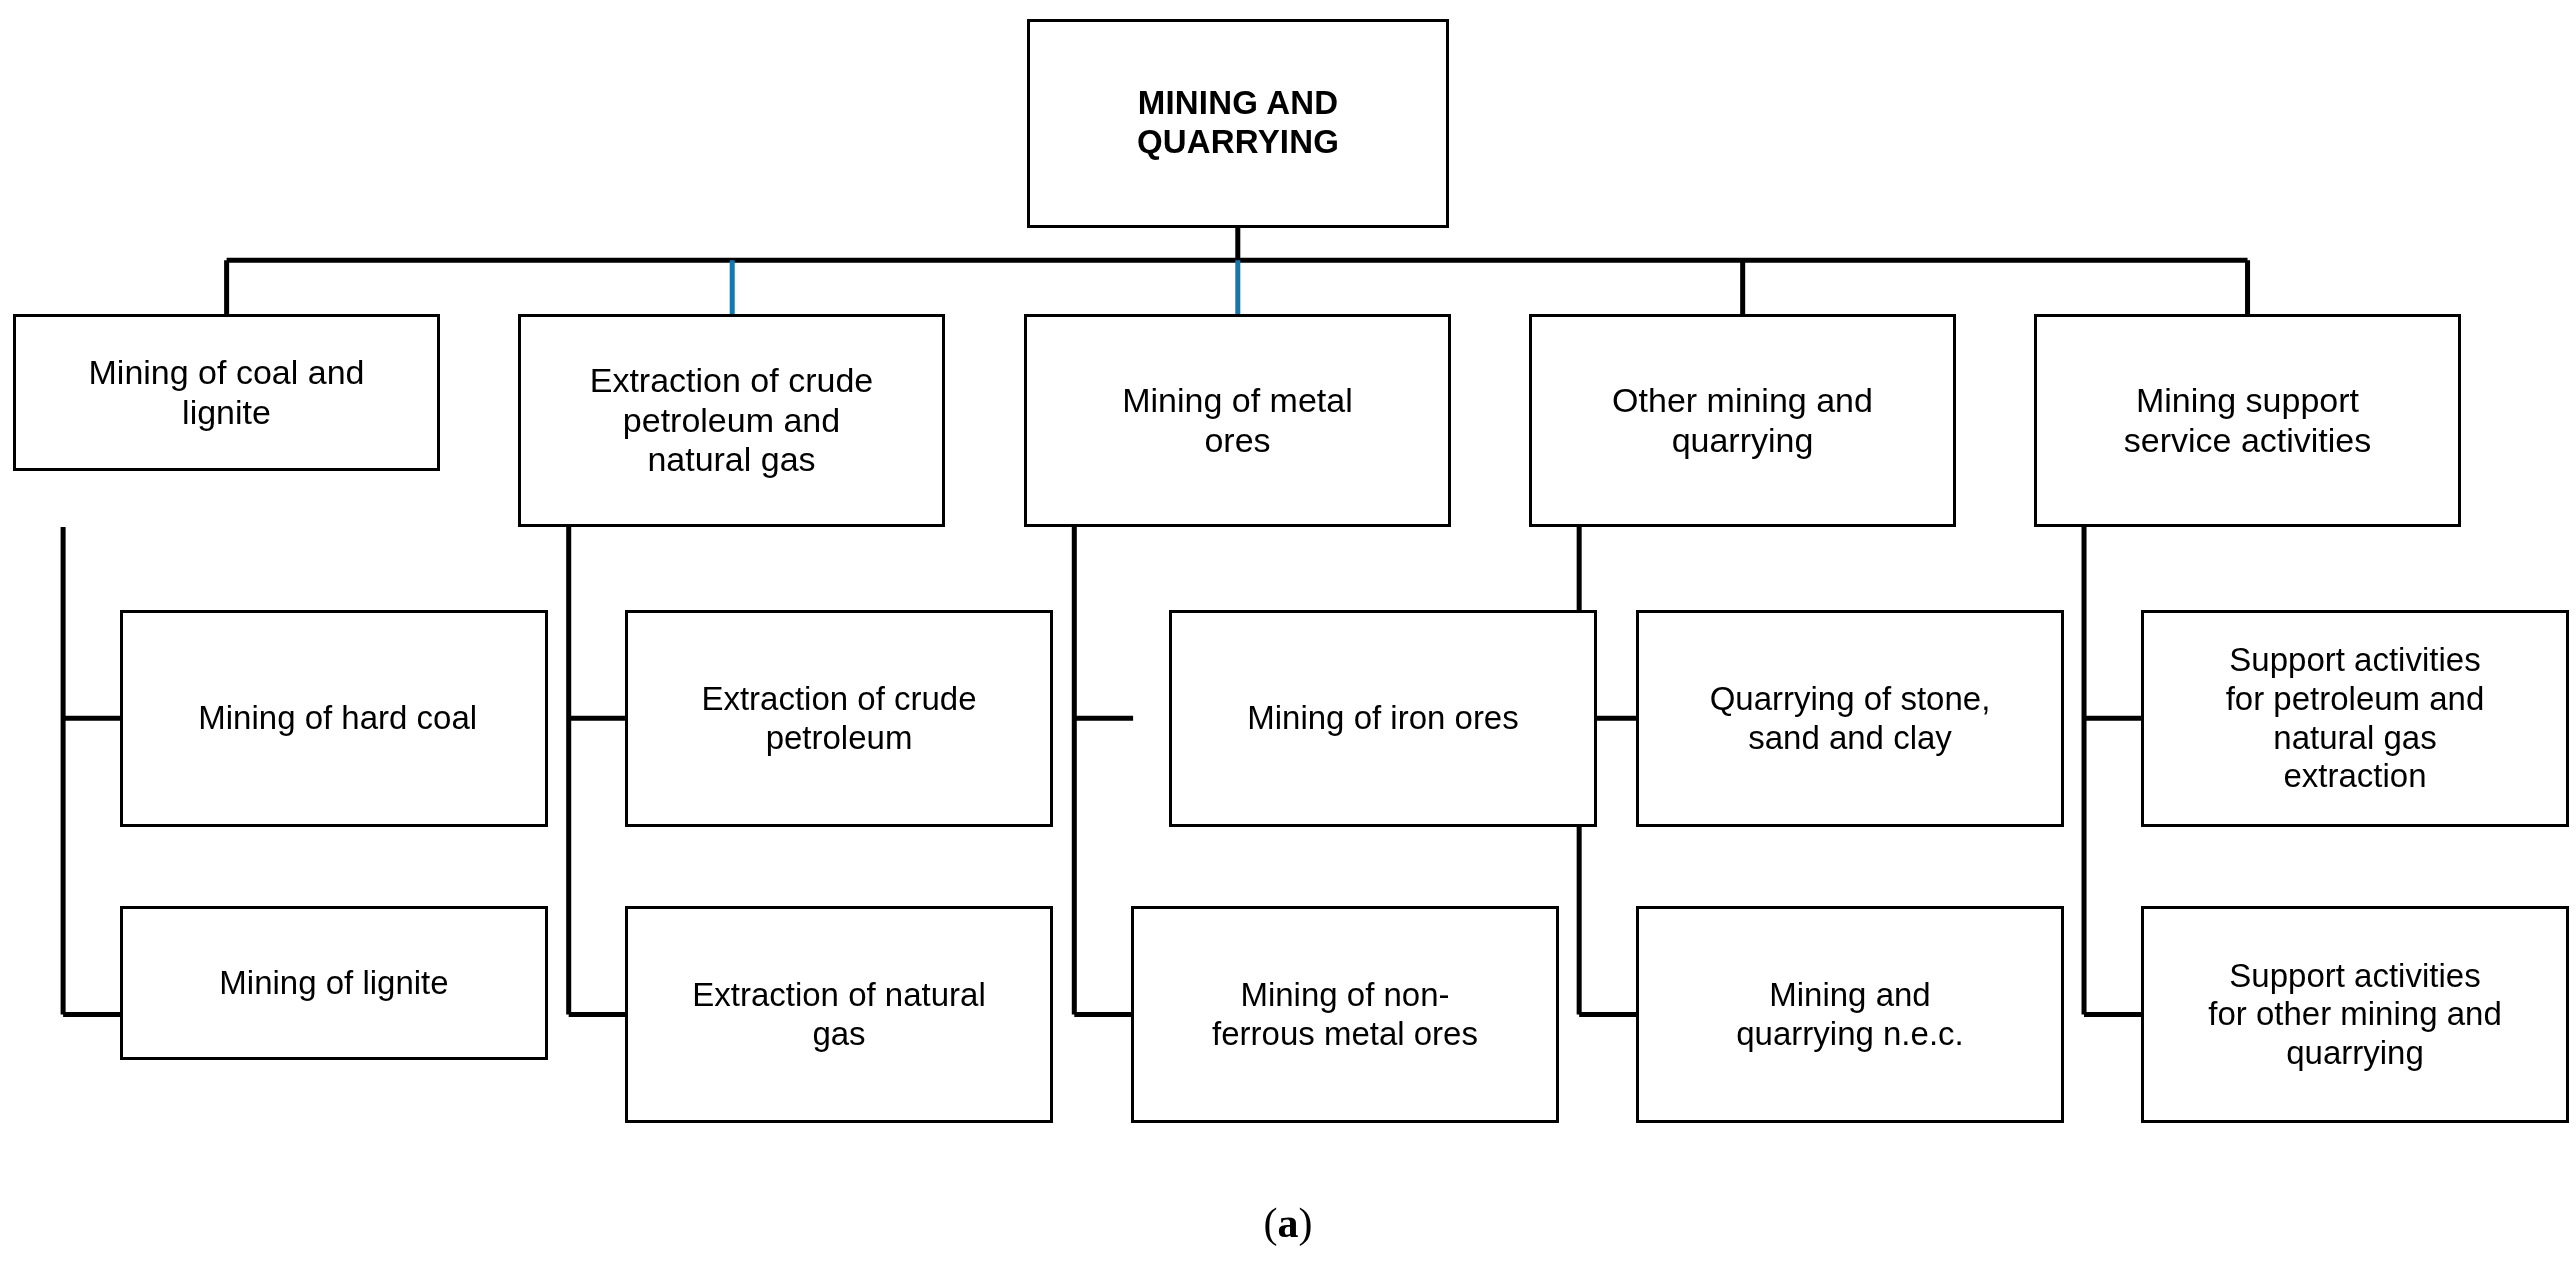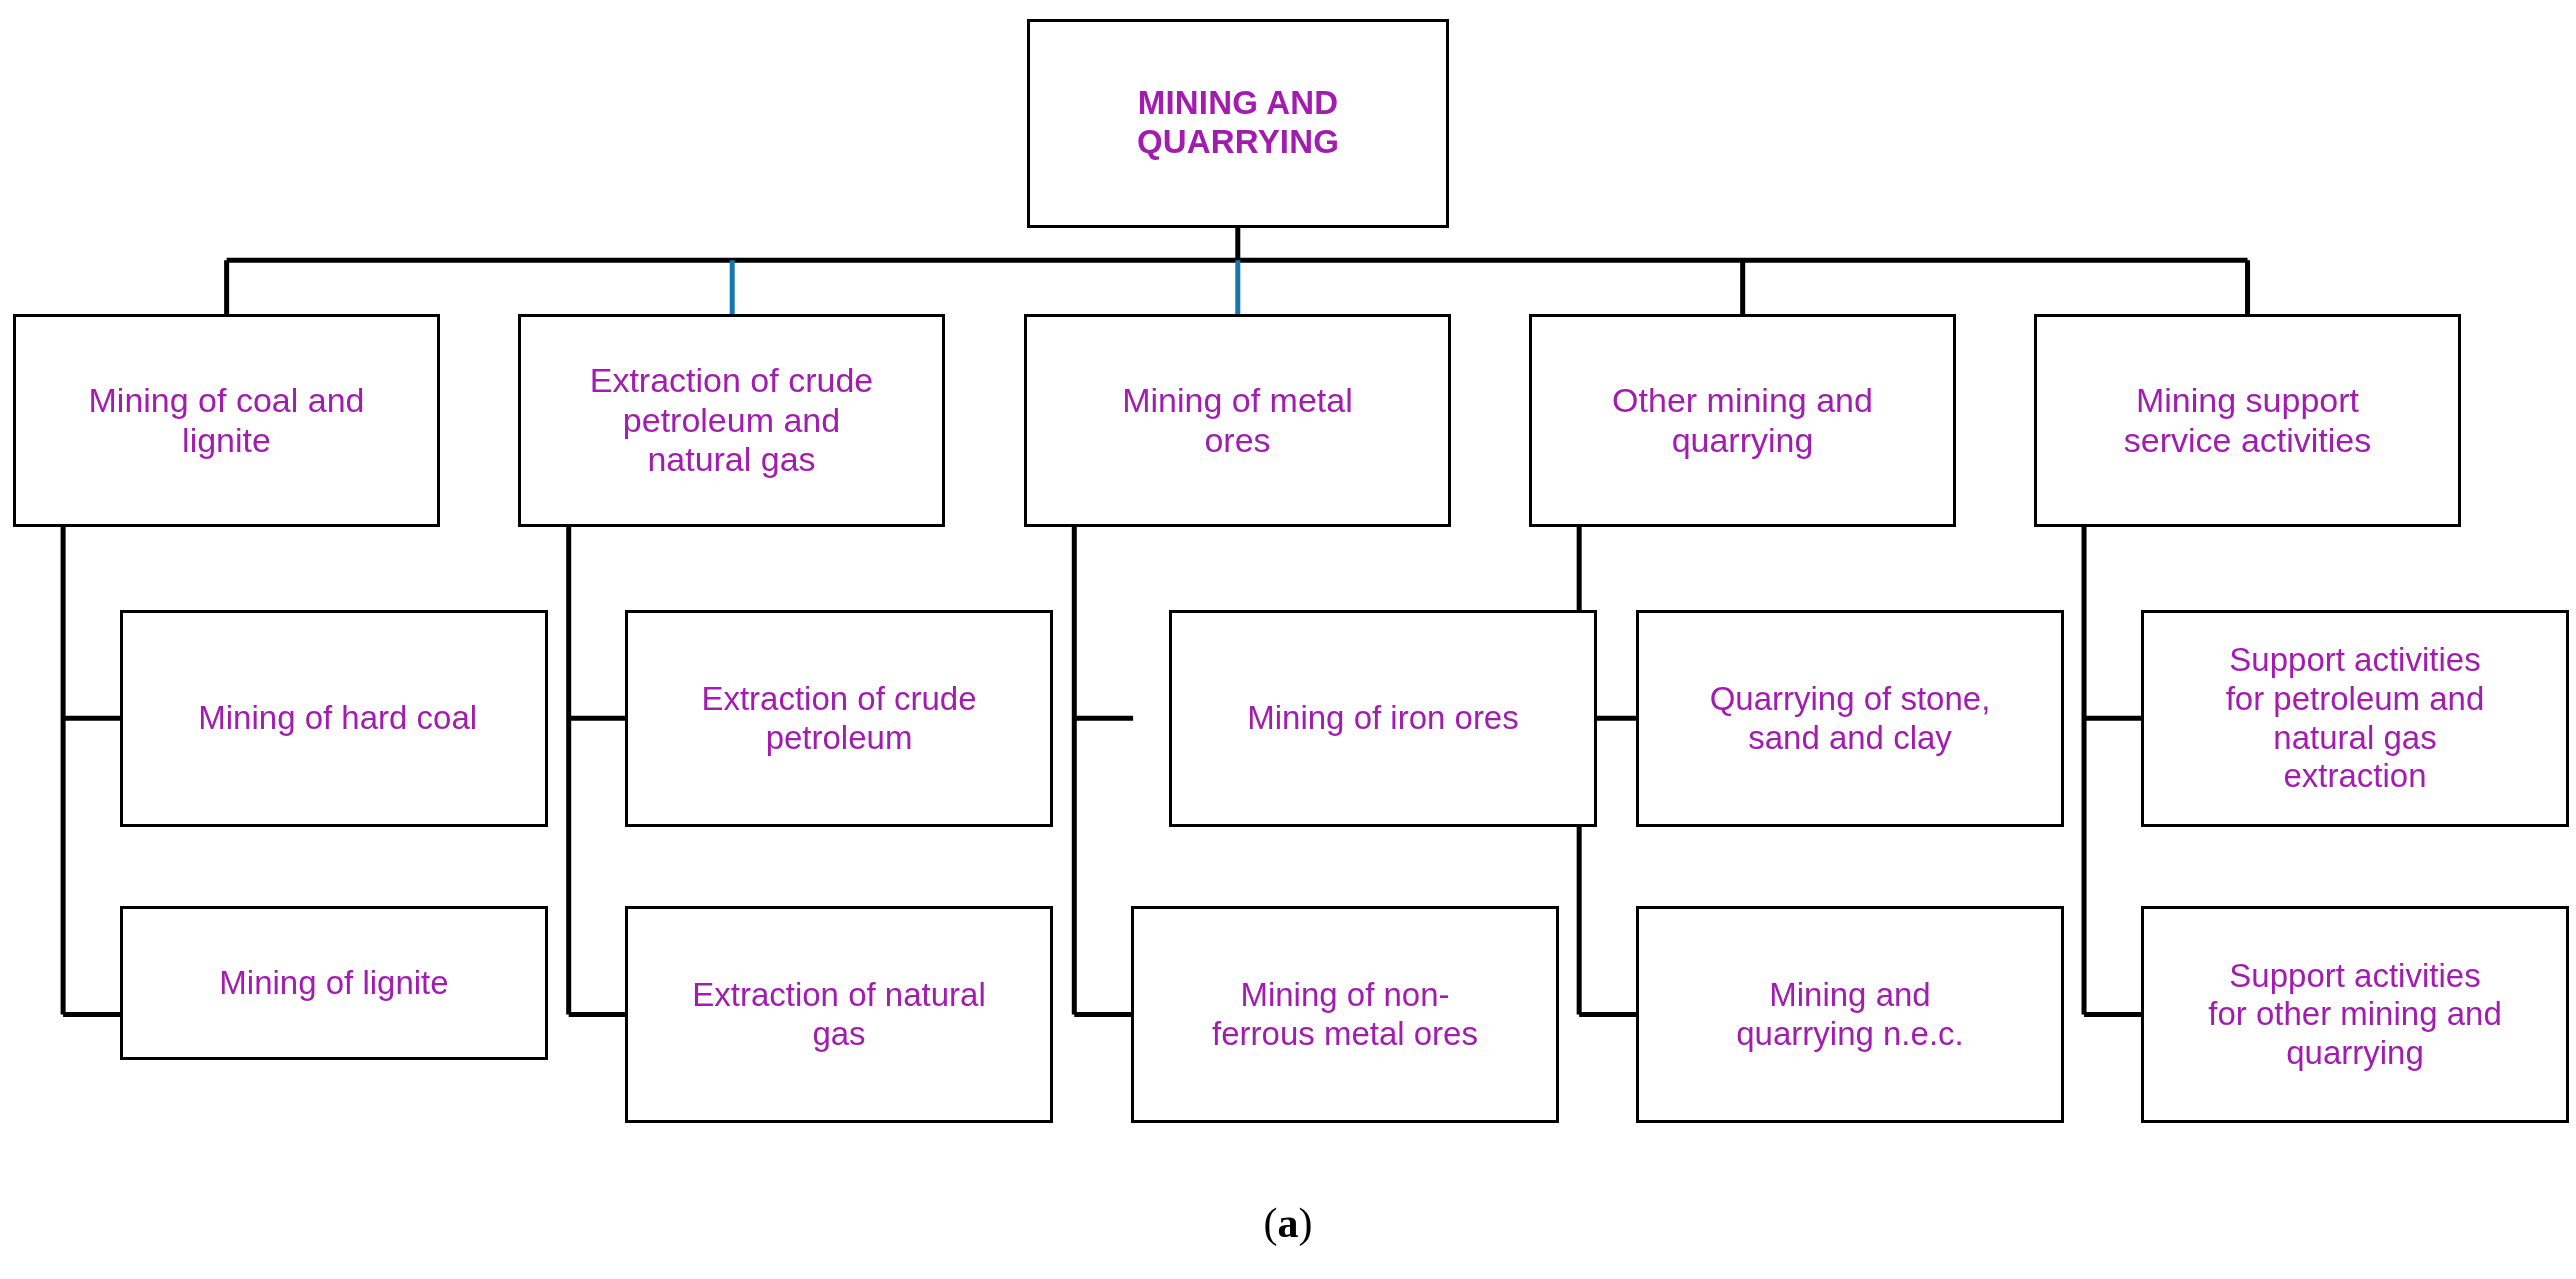--- a/index.html
+++ b/index.html
@@ -28,21 +28,21 @@
   }
   .node {
     position: absolute;
     box-sizing: border-box;
     border: 3.6px solid #000000;
     background: #ffffff;
     display: flex;
     align-items: center;
     justify-content: center;
     text-align: center;
-    color: #a21caf;
+    color: #000000;
     line-height: 1.17;
     padding: 2.9px 8.6px;
     z-index: 2;
   }
   .node-label {
     display: block;
     width: 100%;
     white-space: pre-line;
   }
   .root {
@@ -106,21 +106,21 @@
     <line x1="2906" y1="735" x2="2906" y2="1415" stroke="#000000" stroke-width="7"></line>
     <line x1="2906" y1="1002" x2="2988" y2="1002" stroke="#000000" stroke-width="7"></line>
     <line x1="2906" y1="1415" x2="2988" y2="1415" stroke="#000000" stroke-width="7"></line>
   </svg>
 
   <div class="node root" style="left:1027px; top:18.6px; width:422px; height:209px;">
     <span class="node-label">MINING AND
 QUARRYING</span>
   </div>
 
-  <div class="node lvl2" style="left:13px; top:314px; width:427px; height:213px;">
+  <div class="node lvl2" style="left:13px; top:314px; width:427px; height:157px;">
     <span class="node-label">Mining of coal and
 lignite</span>
   </div>
   <div class="node lvl2" style="left:518px; top:314px; width:427px; height:213px;">
     <span class="node-label">Extraction of crude
 petroleum and
 natural gas</span>
   </div>
   <div class="node lvl2" style="left:1024px; top:314px; width:427px; height:213px;">
     <span class="node-label">Mining of metal

